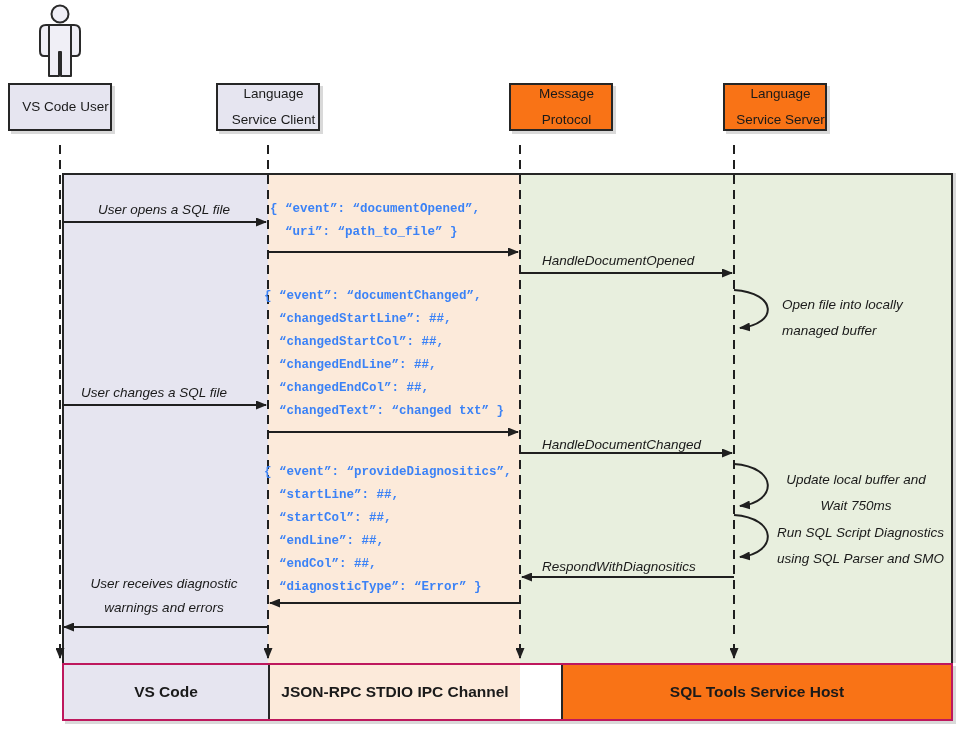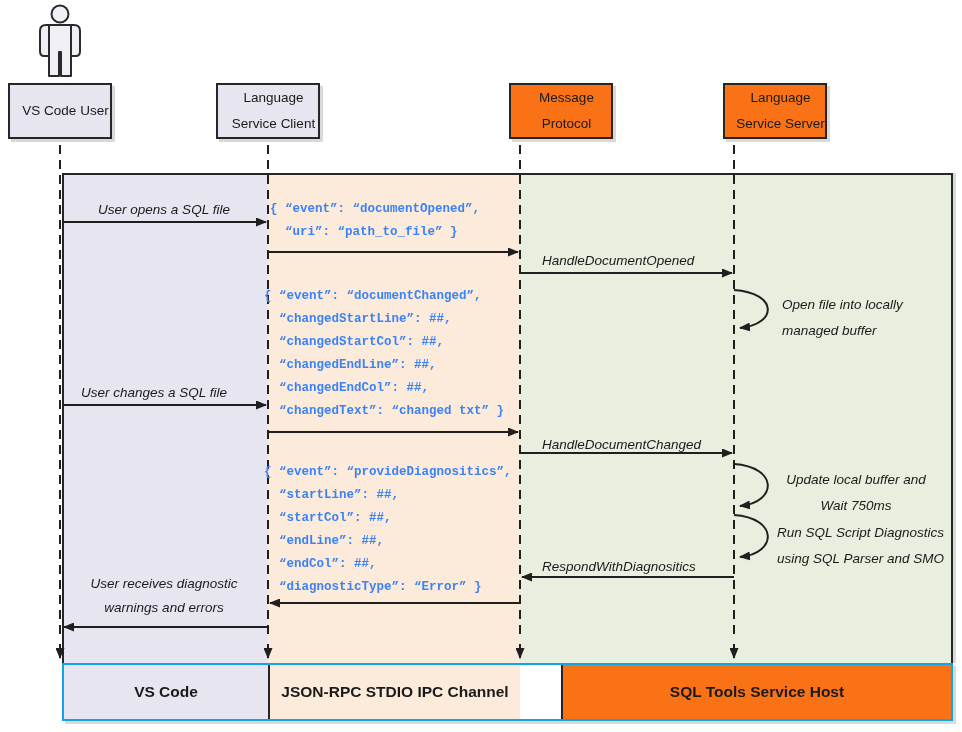--- a/index.html
+++ b/index.html
@@ -8,21 +8,21 @@
     background:#ffffff; overflow:hidden;
     font-family:"Liberation Sans", sans-serif; color:#1a1a1a;
   }
   
   .person { position:absolute; left:36px; top:4px; }
   .person .pfill { fill:#f0eff6; stroke:#2a2a2a; stroke-width:2; stroke-linejoin:round; }
   .person .pline { stroke:#2a2a2a; stroke-width:2; }
 
   
   .hbox {
-    position:absolute; top:83px; width:104px; height:56px;
+    position:absolute; top:83px; width:104px; height:48px;
     border:2px solid #262626; box-sizing:border-box;
     display:flex; flex-direction:column; justify-content:center; align-items:center;
     font-size:13.5px; line-height:26px; text-align:center;
     box-shadow:3px 3px 0 rgba(0,0,0,0.15);
     padding-left:11px;
   }
   .lav { background:#e6e5f0; }
   .pch { background:#fceada; }
   .grn { background:#f97316;margin-left:41px; }
 
@@ -30,21 +30,21 @@
   .band {
     position:absolute; left:62px; top:173px; width:891px; height:490px;
     border:2px solid #262626; border-bottom:none; box-sizing:border-box;
     display:flex; box-shadow:3px 0 0 rgba(0,0,0,0.15);
   }
   .lane { height:100%; }
 
   
   .footer {
     position:absolute; left:62px; top:663px; width:891px; height:58px;
-    border:2px solid #0ea5e9; box-sizing:border-box; display:flex;
+    border:2px solid #be185d; box-sizing:border-box; display:flex;
     box-shadow:3px 3px 0 rgba(0,0,0,0.15);
   }
   .fbox {
     height:100%; display:flex; align-items:center; justify-content:center;
     font-size:15.5px; font-weight:bold; box-sizing:border-box;
   }
   .fbox + .fbox { border-left:2px solid #262626; }
 
   
   .overlay { position:absolute; left:0; top:0; pointer-events:none; }

